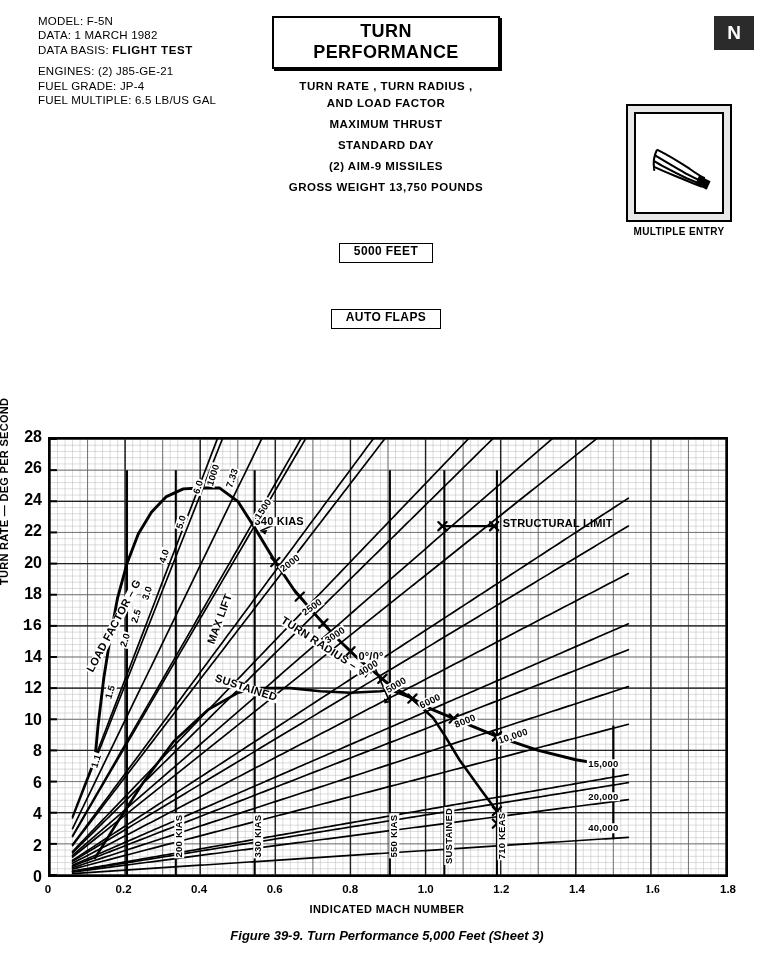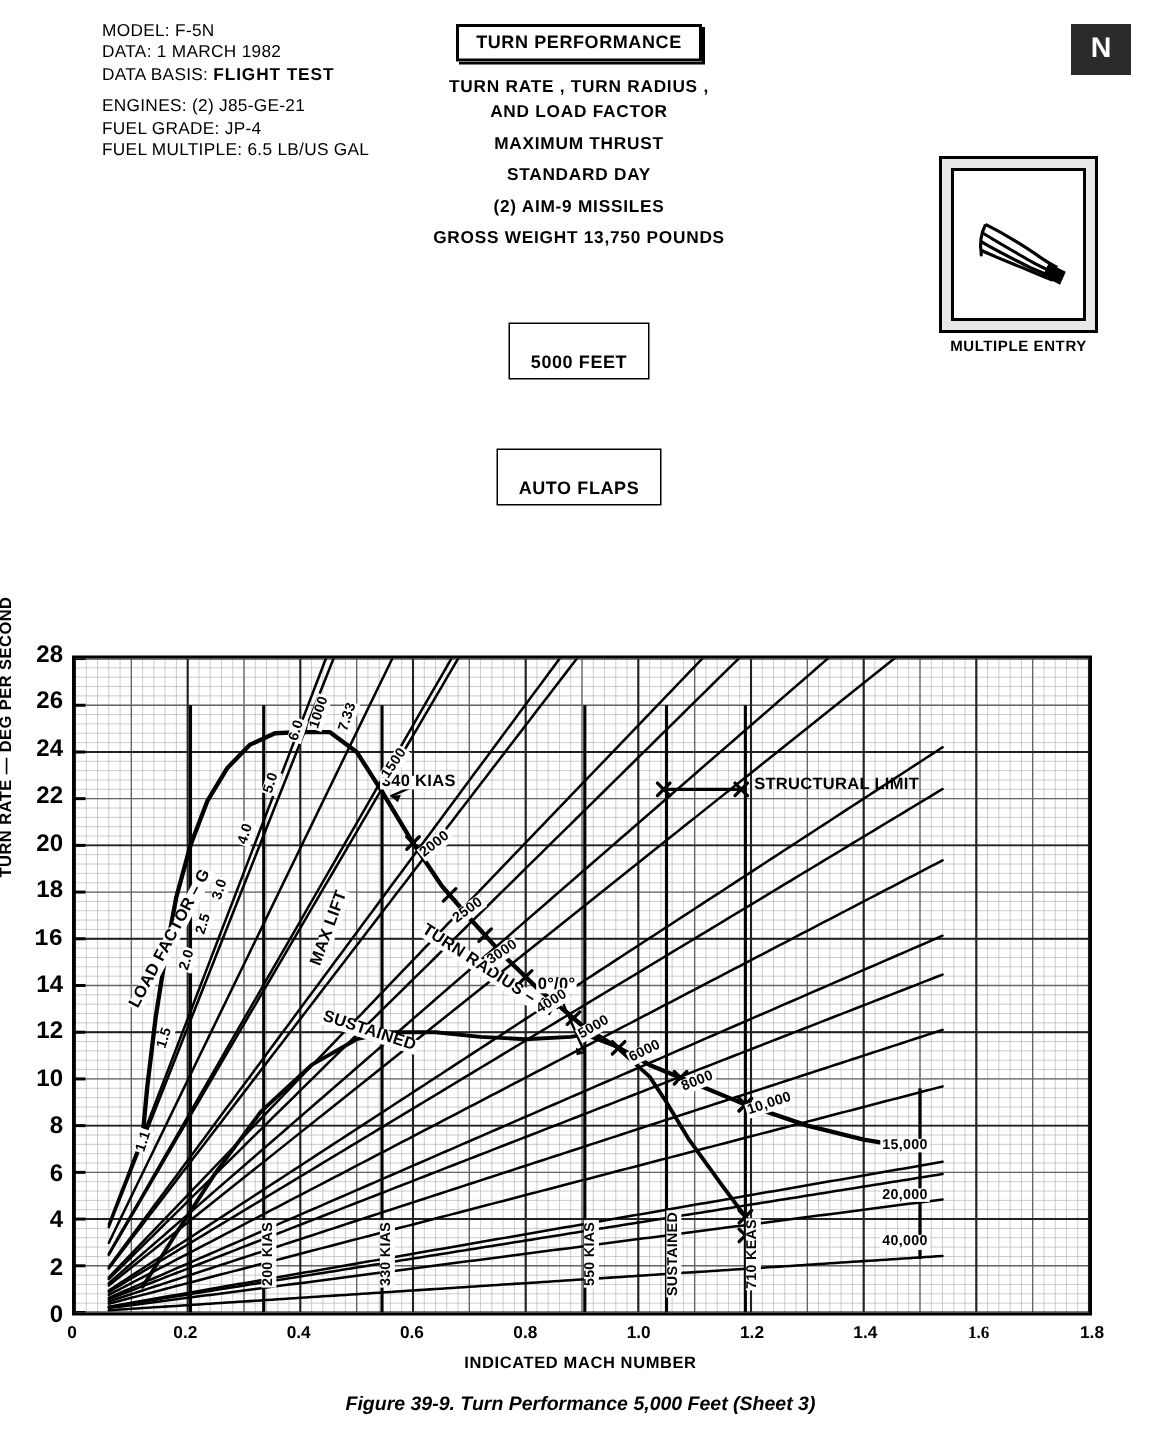--- a/index.html
+++ b/index.html
@@ -2,32 +2,32 @@
 <html><head>
 <meta charset="utf-8">
 <style>
   html,body{margin:0;padding:0;background:#fff;}
   body{width:774px;height:956px;position:relative;
        font-family:"Liberation Sans",sans-serif;color:#000;
        -webkit-font-smoothing:none;}
   .abs{position:absolute;}
 
   
-  #header-block{left:38px;top:14px;width:240px;margin-left:30px;}
+  #header-block{left:38px;top:14px;width:240px;}
   #header-block .row{font-size:11.5px;letter-spacing:.2px;line-height:14.4px;white-space:nowrap;}
   #header-block .lbl{font-weight:400;}
   #header-block .strong{font-weight:bold;letter-spacing:.6px;}
   #header-block .gap{height:7px;}
 
   
   #title-block{left:272px;top:16px;width:228px;text-align:center;}
   .boxed{display:inline-block;border:2px solid #000;padding:3px 11px 4px;
-         font-size:12px;font-weight:bold;letter-spacing:.4px;
+         font-size:18px;font-weight:bold;letter-spacing:.4px;
          box-shadow:2px 2px 0 #000;}
-  .boxed.sm{font-size:12px;font-weight:bold;padding:18px 14px 4px;box-shadow:none;border-width:1.5px;margin-top:38px;}
+  .boxed.sm{font-size:12px;font-weight:bold;padding:0 14px 4px;box-shadow:none;border-width:1.5px;margin-top:38px;}
   #title-block .sub{font-size:11.5px;font-weight:bold;letter-spacing:.5px;line-height:17px;}
   #title-block .sp{height:9px;}
 
   
   #n-badge{right:20px;top:16px;width:40px;height:34px;background:#2b2b2b;
            color:#fff;font-size:19px;font-weight:bold;text-align:center;line-height:34px;}
 
   
   #multi-entry{left:619px;top:104px;width:120px;text-align:center;}
   #multi-entry .outer{width:106px;height:118px;margin:0 auto;border:2px solid #000;

